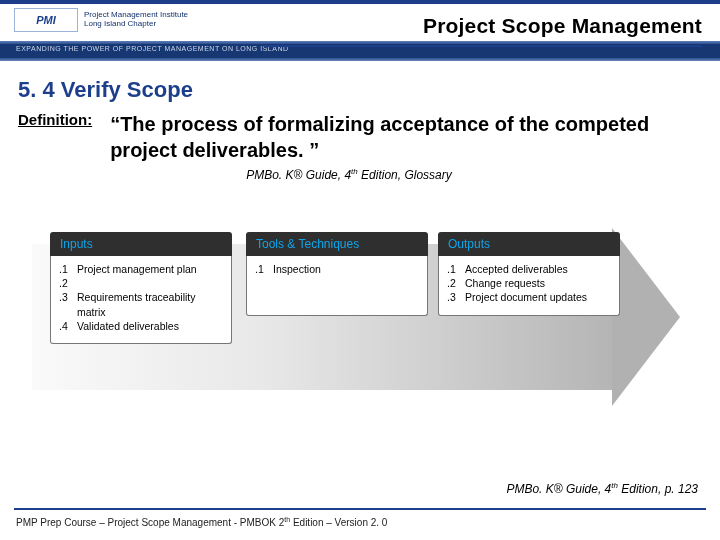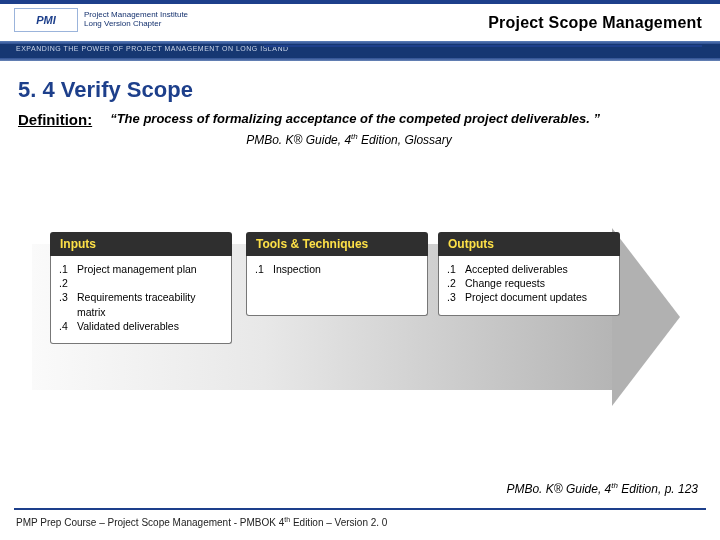--- a/index.html
+++ b/index.html
@@ -15,21 +15,21 @@
   .header {
     position: relative;
     height: 63px;
     border-top: 4px solid #1d3f8b;
   }
   .header-title {
     position: absolute;
     right: 18px;
     top: 10px;
     font-weight: bold;
-    font-size: 16px;
+    font-size: 21px;
     color: #000;
     letter-spacing: 0.2px;
   }
   .logo-block {
     position: absolute;
     left: 14px;
     top: 4px;
     width: 250px;
   }
   .logo-top {
@@ -104,23 +104,22 @@
     gap: 18px;
     margin: 0 14px 4px 18px;
   }
   .def-label {
     font-weight: bold;
     text-decoration: underline;
     font-size: 15px;
     flex: 0 0 auto;
   }
   .def-text {
-    font-style: italic;
-    font-weight: bold;
-    font-size: 13px;
+    font-weight: bold;
+    font-size: 20px;
     line-height: 1.3;
   }
   .cite1 {
     text-align: center;
     font-style: italic;
     font-size: 12px;
     margin: 4px 22px 0 0;
   }
   .cite1 sup, .cite2 sup { font-size: 8px; }
   .cite2 {
@@ -159,22 +158,22 @@
   .col {
     position: absolute;
     top: 0;
     width: 182px;
   }
   .col.c1 { left: 18px; }
   .col.c2 { left: 214px; }
   .col.c3 { left: 406px; }
   .col-header {
     background: #2f2f2f;
-    color: #fde047;
-    font-weight: bold;
+    color: #0ea5e9;
+    font-weight: normal;
     font-family: Arial, sans-serif;
     font-size: 12px;
     padding: 5px 10px;
     border-radius: 3px 3px 0 0;
   }
   .col-body {
     background: #fff;
     border: 1px solid #777;
     border-top: none;
     padding: 6px 8px 10px 8px;
@@ -209,21 +208,21 @@
 </style>
 </head>
 <body>
 
 <div class="header">
   <div class="logo-block">
     <div class="logo-top">
       <div class="logo-mark">PMI</div>
       <div class="logo-text">
         <div>Project Management Institute</div>
-        <div>Long Version Chapter</div>
+        <div>Long Island Chapter</div>
       </div>
     </div>
   </div>
   <div class="tagline-bar">
     <span class="tagline-text">EXPANDING THE POWER OF PROJECT MANAGEMENT ON LONG ISLAND</span>
   </div>
   <div class="header-title">Project Scope Management</div>
   <div class="header-underline"></div>
 </div>
 
@@ -291,14 +290,14 @@
     </div>
   </div>
 </div>
 
 <div class="cite2">
   <span>PMBo. K® Guide, 4</span><sup>th</sup><span> Edition, p. 123</span>
 </div>
 
 <div class="footer-line"></div>
 <div class="footer-text">
-  <span>PMP Prep Course – Project Scope Management - PMBOK 4</span><sup>th</sup><span> Edition – Version 2. 0</span>
+  <span>PMP Prep Course – Project Scope Management - PMBOK 2</span><sup>th</sup><span> Edition – Version 2. 0</span>
 </div>
 
 </body></html>

